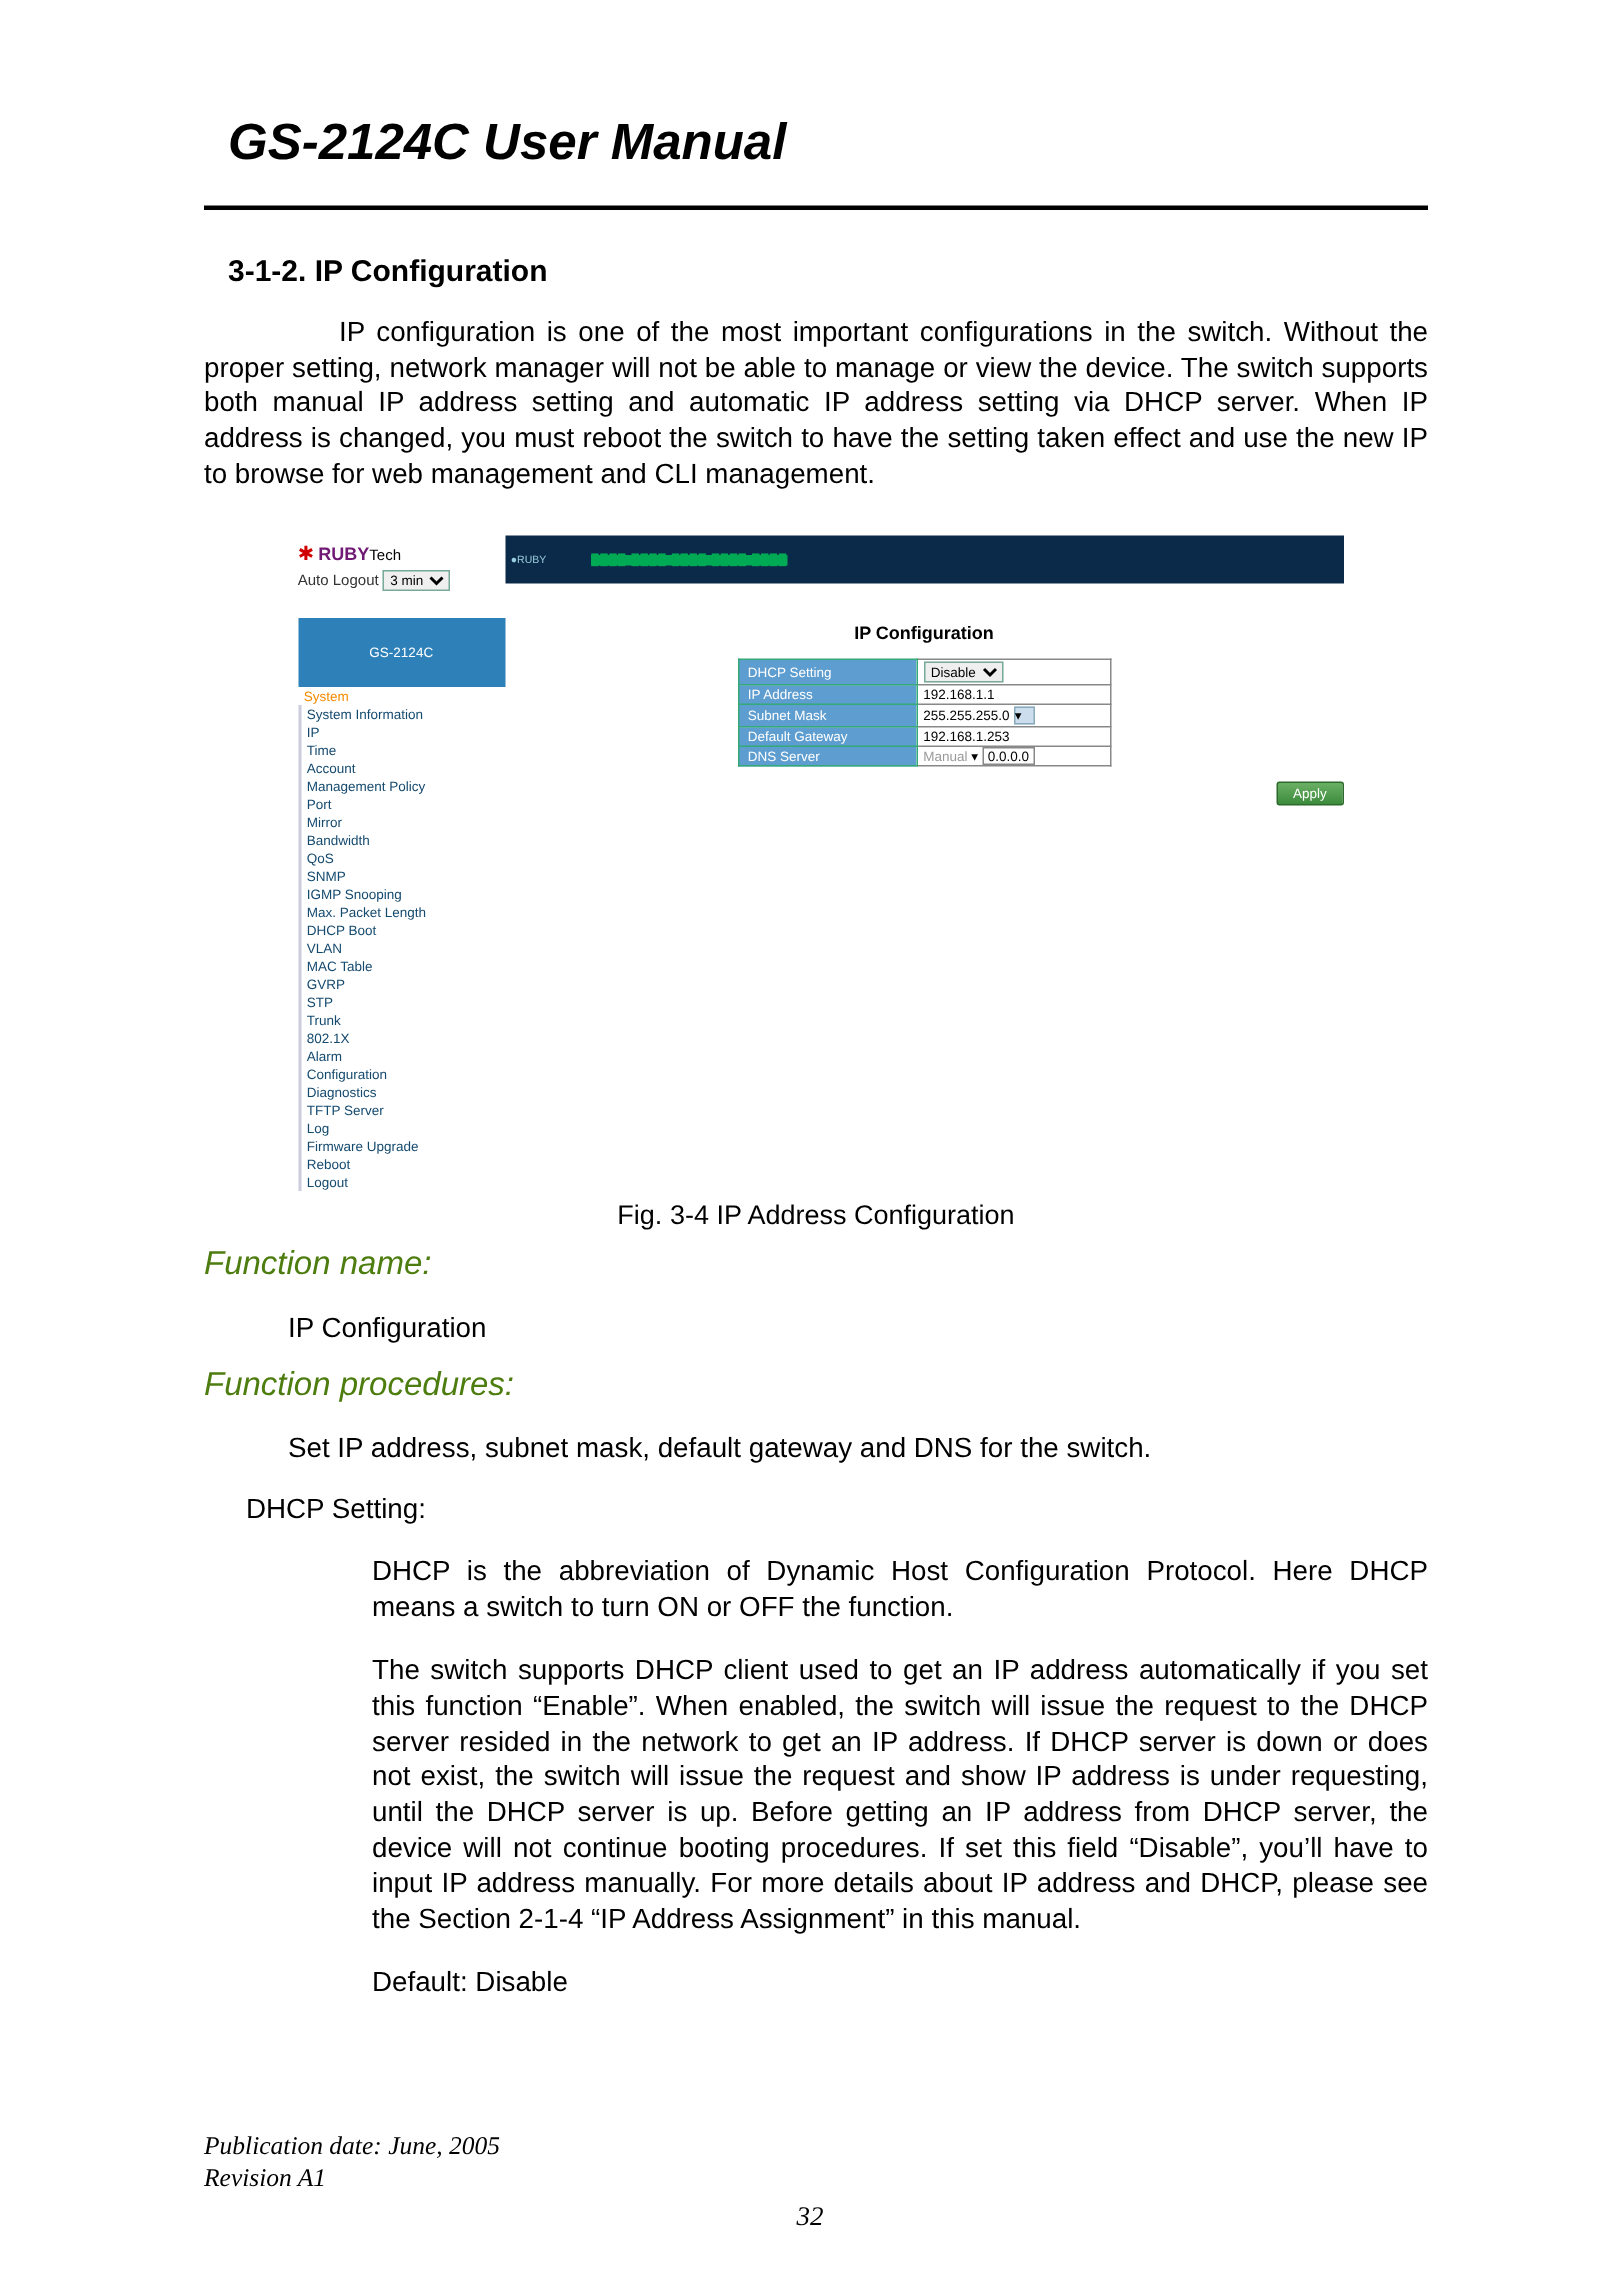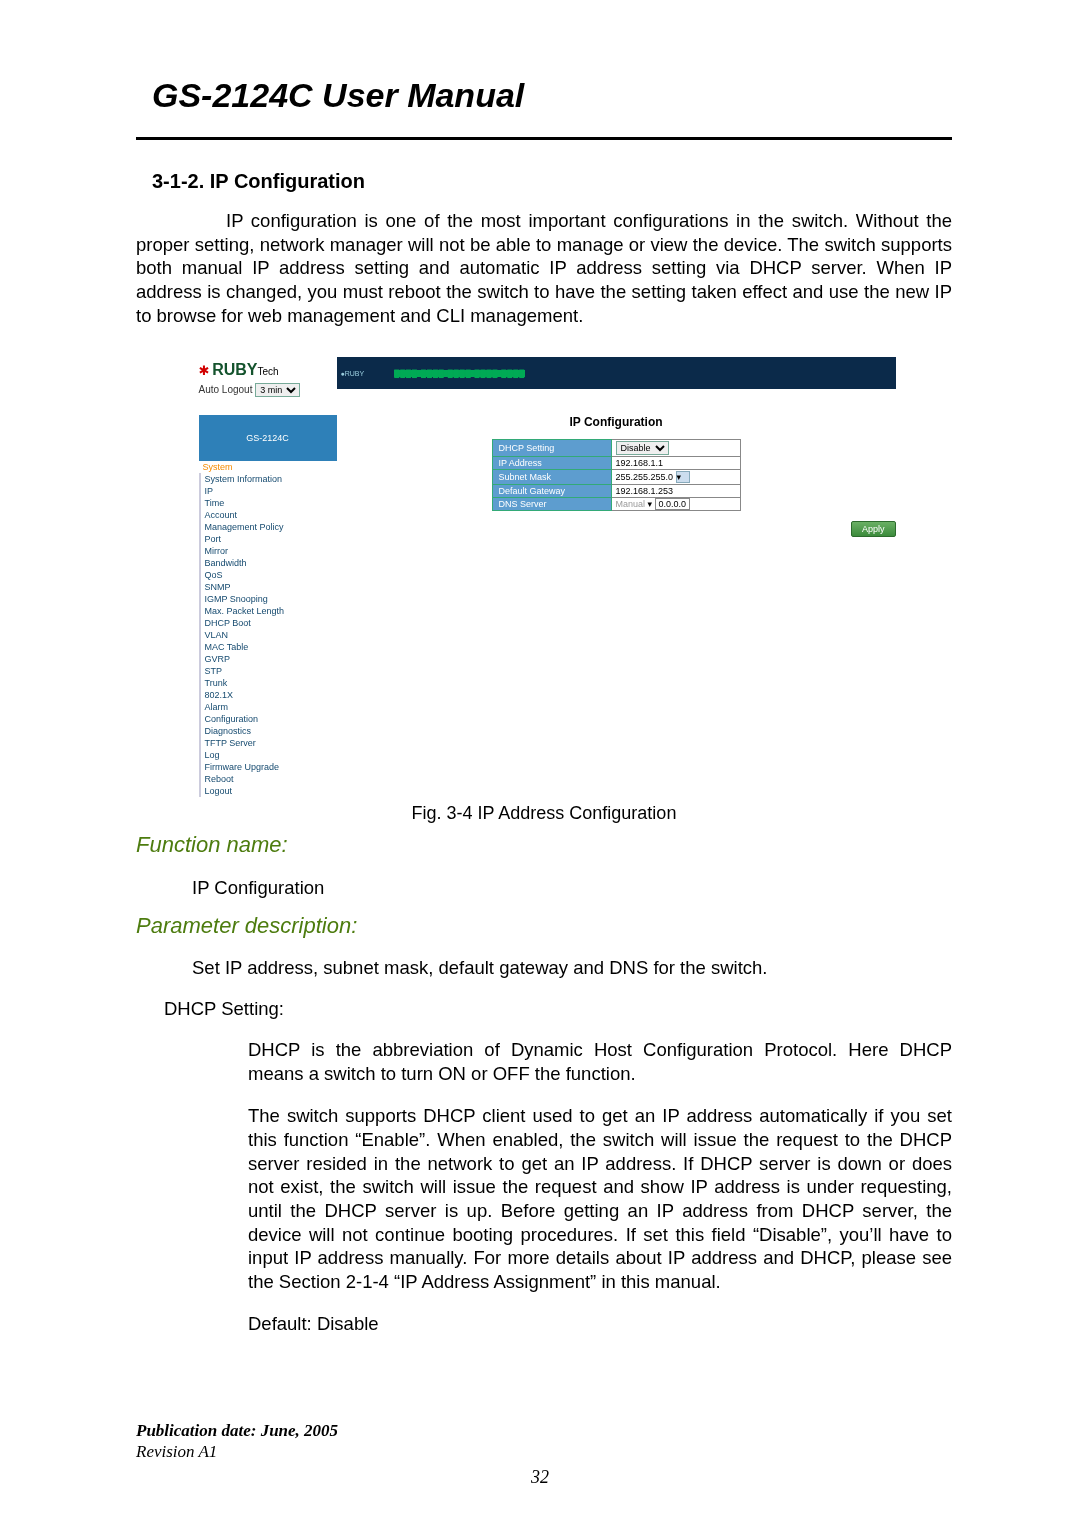--- a/index.html
+++ b/index.html
@@ -10,27 +10,27 @@
     .section { font-size: 20px; font-weight: bold; margin: 0 0 16px 16px; color: #000; }
     .intro { font-size: 18.5px; line-height: 1.28; text-align: justify; margin: 0 0 28px 0; color: #000; }
     .intro-indent { display: inline-block; width: 90px; }
     .screenshot { width: 703px; margin: 30px auto 0 auto; background: #fff; box-shadow: none; }
     .caption { text-align: center; font-size: 18px; margin: 6px 0 8px 0; color: #000; }
     .fn-name { font-style: italic; font-size: 22px; margin: 0 0 16px 0; color: #4d7c0f; }
     .fn-body { font-size: 18.5px; margin-left: 56px; margin-bottom: 14px; color: #000; }
     .param-lbl { font-size: 18.5px; margin-left: 28px; margin-bottom: 12px; color: #000; }
     .param-text { font-size: 18.5px; margin-left: 112px; margin-bottom: 14px; color: #000; line-height: 1.28; text-align: justify; }
     .pubdate { position: absolute; bottom: 64px; left: 136px; font-size: 17px; font-style: italic; font-family: 'Times New Roman', serif; line-height: 1.25; }
-    .pubdate .bold { font-weight: bold; }
+    .pubdate .bold { font-weight: normal; }
     .pageno { position: absolute; bottom: 38px; width: 100%; text-align: center; font-size: 18px; font-style: italic; font-family: 'Times New Roman', serif; }
 
     
     .ui { display: flex; flex-direction: row; width: 100%; font-family: Verdana, Arial, sans-serif; font-size: 10px; }
     .ui .left { width: 138px; background: #fff; padding: 4px 0 0 6px; }
-    .ruby-logo { color: #14532d; font-weight: bold; font-size: 16px; text-align: right; }
+    .ruby-logo { color: #701a75; font-weight: bold; font-size: 12px; text-align: right; }
     .auto-logout { font-size: 10px; color: #333; margin-top: 4px; }
     .auto-logout select { font-size: 9px; border: 1px solid #7a9; }
     .sidebar { margin-top: 18px; }
     .sb-title { background: #2e80b8; color: #fff; font-size: 9px; text-align: center; padding: 18px 0; }
     .sb-sys { color: #f58b00; font-size: 9px; padding: 1px 4px; }
     .sb-item { color: #154a6f; font-size: 9px; padding: 0 4px; line-height: 12px; border-left: 2px solid #ccd; }
     .sb-item.active { color: #154a6f; }
 
     .ui .right { flex: 1; padding: 0; }
     .switch-img { background: #0b2a4a; color: #9cd; height: 28px; font-size: 7px; padding: 2px 4px; display: flex; align-items: center; }
@@ -133,21 +133,21 @@
         </div>
       </div>
     </div>
   </div>
 
   <div class="caption">Fig. 3-4 IP Address Configuration</div>
 
   <p class="fn-name">Function name:</p>
   <p class="fn-body">IP Configuration</p>
 
-  <p class="fn-name">Parameter description:</p>
+  <p class="fn-name">Function procedures:</p>
   <p class="fn-body">Set IP address, subnet mask, default gateway and DNS for the switch.</p>
 
   <p class="param-lbl">DHCP Setting:</p>
   <p class="param-text">DHCP is the abbreviation of Dynamic Host Configuration Protocol. Here DHCP means a switch to turn ON or OFF the function.</p>
   <p class="param-text">The switch supports DHCP client used to get an IP address automatically if you set this function “Enable”. When enabled, the switch will issue the request to the DHCP server resided in the network to get an IP address. If DHCP server is down or does not exist, the switch will issue the request and show IP address is under requesting, until the DHCP server is up. Before getting an IP address from DHCP server, the device will not continue booting procedures. If set this field “Disable”, you’ll have to input IP address manually. For more details about IP address and DHCP, please see the Section 2-1-4 “IP Address Assignment” in this manual.</p>
   <p class="param-text">Default:  Disable</p>
 
 </div>
 
 <div class="pubdate">

